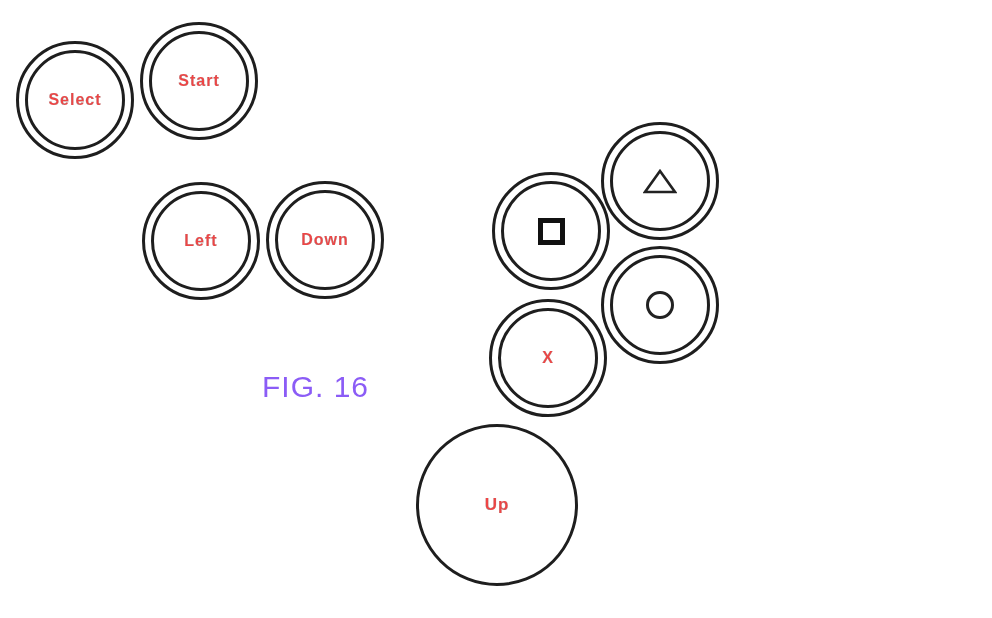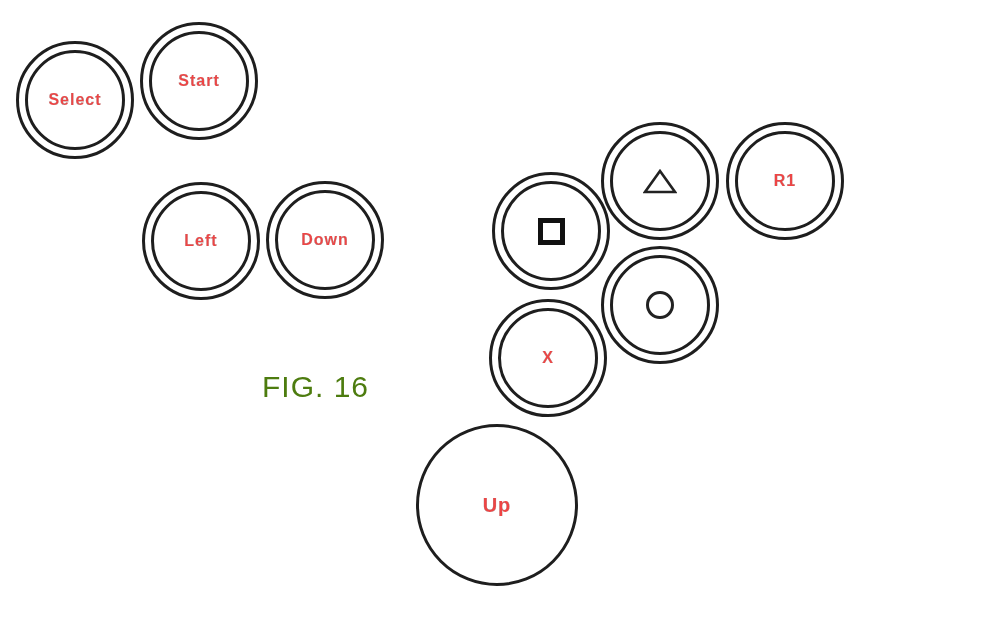--- a/index.html
+++ b/index.html
@@ -48,21 +48,21 @@
   .pos-circle   { left:601px; top:246px; }
   .pos-r1       { left:726px; top:122px; }
   .pos-r2       { left:726px; top:246px; }
   .pos-l1       { left:851px; top:133px; }
   .pos-l2       { left:851px; top:258px; }
   
   .pos-up {
     left:416px; top:424px;
     width:162px; height:162px;
   }
-  .pos-up .lbl { font-size:20px; }
+  .pos-up .lbl { font-size:17px; }
   
   .shape-square {
     position:relative; z-index:2;
     width:17px; height:17px;
     border:5px solid #111111;
     background:#ffffff;
   }
   .shape-circle {
     position:relative; z-index:2;
     width:22px; height:22px;
@@ -74,21 +74,21 @@
   .sym-x {
     font-size:19px;
     color:#777777;
     letter-spacing:0;
   }
   
   .fig-caption {
     position:absolute;
     left:262px; top:370px;
     font-size:30px;
-    color:#4d7c0f;
+    color:#8b5cf6;
     letter-spacing:1px;
     font-weight:400;
   }
 </style>
 </head>
 <body>
 
 <div class="page">
 
   <div class="btn double pos-select">
@@ -119,23 +119,20 @@
   <div class="btn double pos-triangle">
     <svg class="shape-triangle" width="34" height="25" viewBox="0 0 34 25">
       <polygon points="17,2 32,23 2,23" fill="none" stroke="#222222" stroke-width="2.6"></polygon>
     </svg>
   </div>
 
   <div class="btn double pos-circle">
     <span class="shape-circle"></span>
   </div>
 
-  <div class="btn double pos-r1">
-    <span class="lbl">R1</span>
-  </div>
 
 
 
 
   <div class="btn pos-up">
     <span class="lbl">Up</span>
   </div>
 
   <div class="fig-caption">FIG. 16</div>
 

